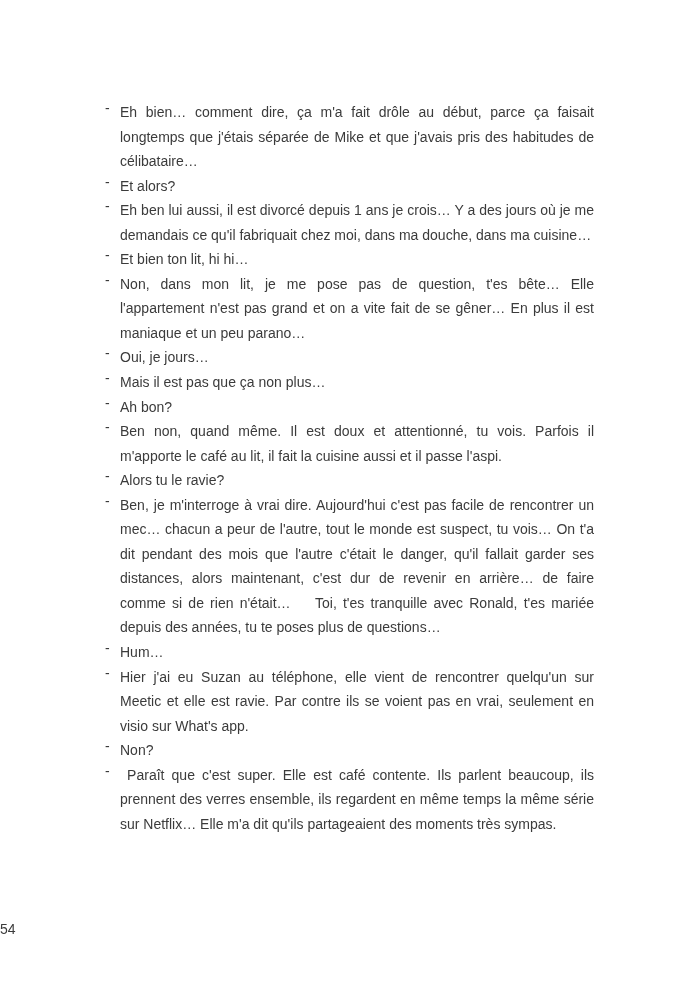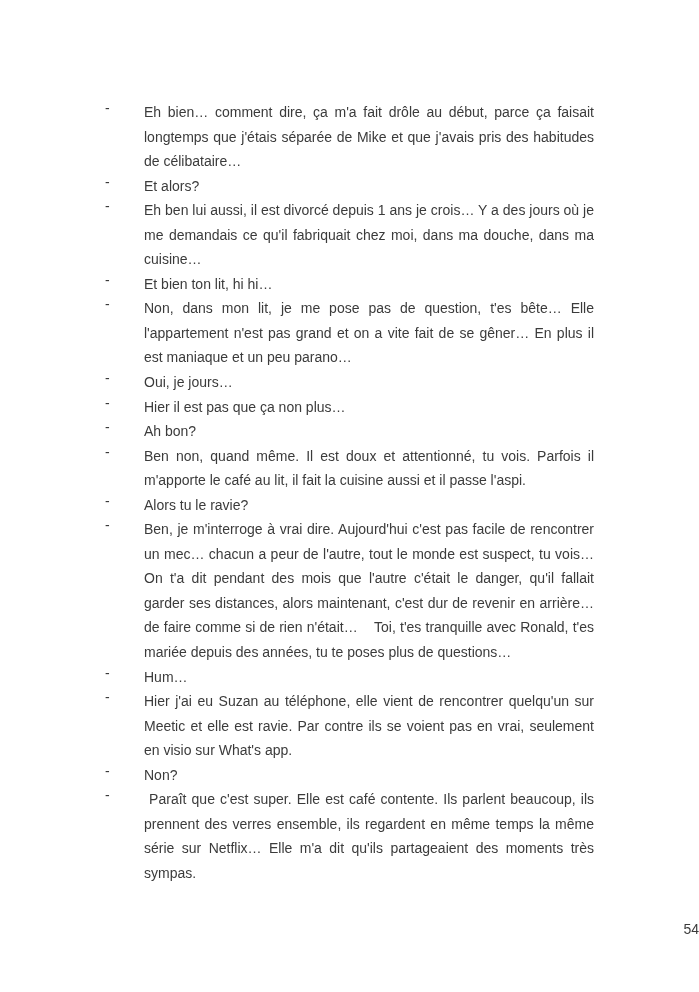--- a/index.html
+++ b/index.html
@@ -35,28 +35,27 @@
   .dash {
     flex: 0 0 15px;
     width: 15px;
     position: relative;
     top: -4px;
   }
   .utterance {
     flex: 1 1 auto;
     text-align: justify;
     white-space: pre-wrap;
-    margin-left: 24px;
   }
   .page-number {
     position: absolute;
     left: 0;
     top: 920px;
     width: 699px;
-    text-align: right;
+    text-align: left;
     font-size: 14px;
     line-height: 18px;
   }
 </style>
 </head>
 <body>
 
 <div class="page">
 
   <div class="dialogue">
@@ -79,21 +78,21 @@
       <div class="dialogue-line">
       <span class="dash">-</span>
       <span class="utterance">Non, dans mon lit, je me pose pas de question, t'es bête… Elle l'appartement n'est pas grand et on a vite fait de se gêner… En plus il est maniaque et un peu parano…</span>
     </div>
       <div class="dialogue-line">
       <span class="dash">-</span>
       <span class="utterance">Oui, je jours…</span>
     </div>
       <div class="dialogue-line">
       <span class="dash">-</span>
-      <span class="utterance">Hier il est pas que ça non plus…</span>
+      <span class="utterance">Mais il est pas que ça non plus…</span>
     </div>
       <div class="dialogue-line">
       <span class="dash">-</span>
       <span class="utterance">Ah bon?</span>
     </div>
       <div class="dialogue-line">
       <span class="dash">-</span>
       <span class="utterance">Ben non, quand même. Il est doux et attentionné, tu vois. Parfois il m'apporte le café au lit, il fait la cuisine aussi et il passe l'aspi.</span>
     </div>
       <div class="dialogue-line">

